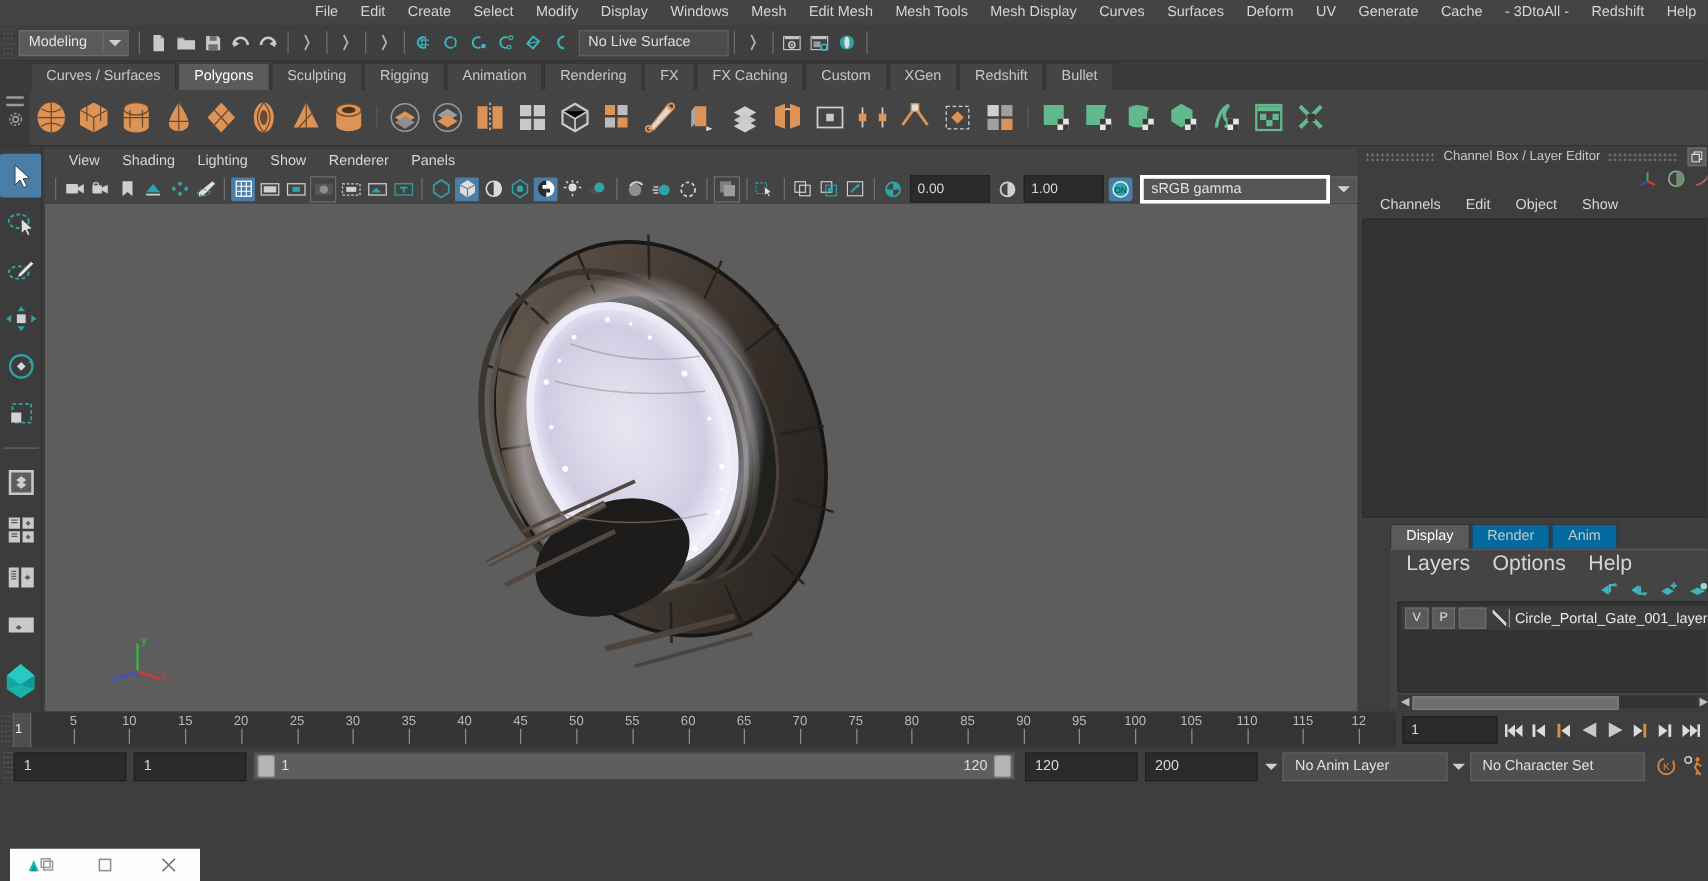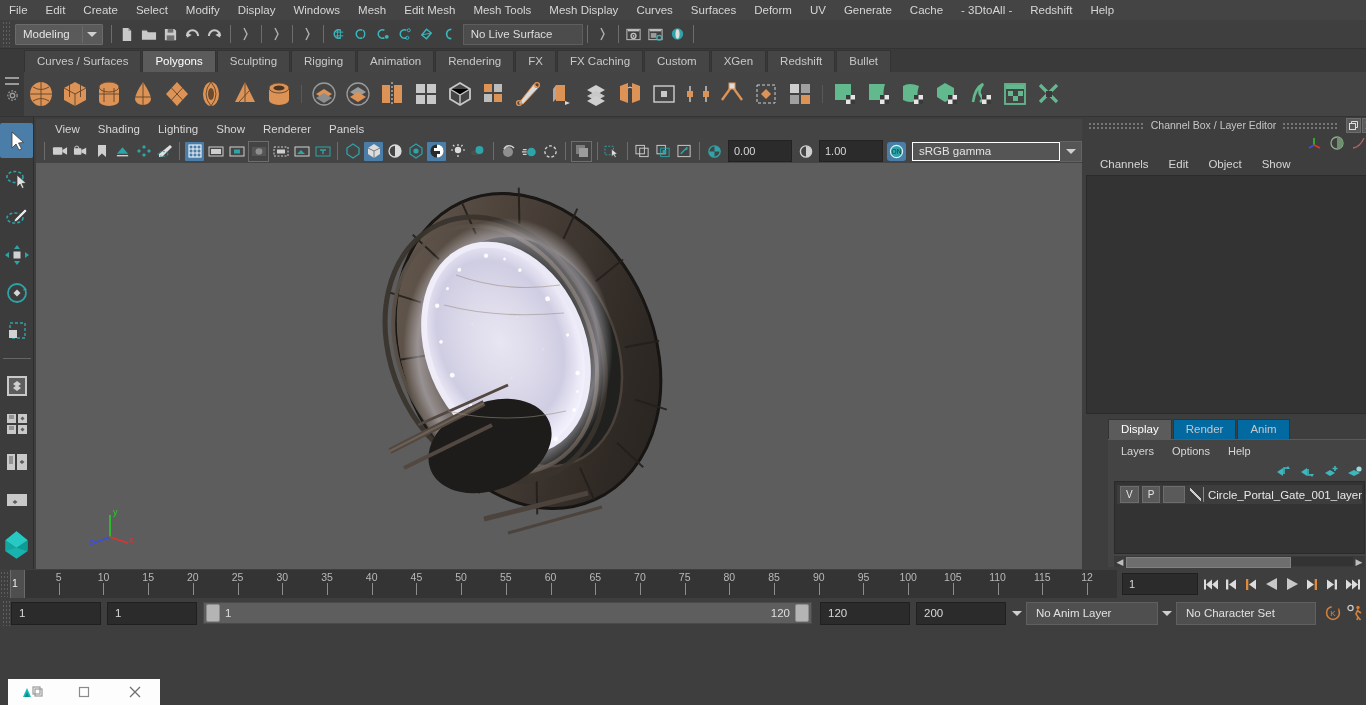--- a/index.html
+++ b/index.html
@@ -2,21 +2,21 @@
 <html><head>
 <meta charset="utf-8">
 <style>
   html,body{margin:0;padding:0;background:#444;}
   body{width:1366px;height:705px;overflow:hidden;
        font-family:"Liberation Sans","DejaVu Sans",sans-serif;
        font-size:11px;color:#cfcfcf;-webkit-font-smoothing:antialiased;}
   .app{position:relative;width:1366px;height:705px;background:#3e3e3e;}
 
   
-  .menubar{height:20px;background:#444444;display:flex;align-items:center;padding-left:0;}
+  .menubar{height:20px;background:#444444;display:flex;align-items:center;padding-left:24px;justify-content:flex-end;}
   .menubar .mi{padding:2px 9px;font-size:11.5px;color:#d6d6d6;white-space:nowrap;}
 
   
   .statusbar{height:28px;background:#3f3f3f;display:flex;align-items:center;
              padding-left:2px;border-bottom:1px solid #333;}
   .grip{width:9px;height:26px;
         background-image:radial-gradient(#6a6a6a 32%,transparent 33%);
         background-size:3px 4px;opacity:.75;flex:0 0 auto;}
   .mode-select{display:flex;align-items:center;background:#5a5a5a;height:19px;
                margin:0 4px;border:1px solid #6b6b6b;border-radius:1px;}
@@ -56,21 +56,21 @@
 
   
   .vpwrap{flex:1;display:flex;flex-direction:column;background:#3e3e3e;padding:2px 0 0 2px;}
   .vpmenu{height:20px;background:#444;display:flex;align-items:center;padding-left:10px;}
   .vpmenu .mi{padding:1px 9px;font-size:11.5px;color:#d6d6d6;}
   .vptools{height:24px;background:#444;display:flex;align-items:center;padding-left:4px;}
   .vptools .ib{width:19px;height:19px;margin:0 1px;}
   .vptools .ib.on{background:#4a7ea8;border-radius:1px;}
   .numfield{height:16px;width:52px;background:#2b2b2b;border:1px solid #222;color:#d8d8d8;
             font-size:11px;display:flex;align-items:center;padding:2px 5px;margin:0 3px;}
-  .gamma{height:17px;width:134px;background:#555;border:1px solid #ffffff;color:#e2e2e2;font-size:11.5px;
+  .gamma{height:17px;width:134px;background:#555;border:3px solid #ffffff;color:#e2e2e2;font-size:11.5px;
          display:flex;align-items:center;padding:0 6px;margin-left:5px;}
   .gamma-arw{width:21px;height:19px;background:#555;border:1px solid #636363;border-left:none;
              display:flex;align-items:center;justify-content:center;}
   .viewport{flex:1;position:relative;background:#5d5d5d;overflow:hidden;}
   .gizmo{position:absolute;left:52px;bottom:16px;width:60px;height:50px;}
   .camlabel{position:absolute;left:0;right:0;bottom:4px;text-align:center;font-size:11px;
             color:#f0f0f0;font-weight:bold;letter-spacing:.3px;}
 
   
   .rpanel{width:295px;background:#3e3e3e;display:flex;flex-direction:column;}
@@ -83,21 +83,21 @@
   .cb-iconrow{height:20px;display:flex;align-items:center;justify-content:flex-end;padding-right:10px;gap:6px;}
   .rp-menu{height:22px;display:flex;align-items:center;padding-left:8px;}
   .rp-menu .mi{padding:1px 10px;font-size:11.5px;color:#d6d6d6;}
   .cb-body{flex:1;background:#333333;margin:0 6px 4px 4px;border:1px solid #2b2b2b;}
   .le-tabs{height:21px;display:flex;align-items:flex-end;padding-left:26px;background:#3e3e3e;}
   .le-tabs .t{height:19px;line-height:19px;padding:0 12px;font-size:11.5px;color:#c6c6c6;
               background:#0369a1;border:1px solid #333;border-bottom:none;margin-right:1px;}
   .le-tabs .t.active{background:#5b5b5b;color:#fff;}
   .le-box{margin:0 6px 2px 26px;background:#444;border-top:1px solid #5a5a5a;flex:0 0 auto;}
   .le-menu{height:21px;display:flex;align-items:center;padding-left:4px;}
-  .le-menu .mi{padding:1px 9px;font-size:11px;color:#d6d6d6;}
+  .le-menu .mi{padding:1px 9px;font-size:17px;color:#d6d6d6;}
   .le-btnrow{height:20px;display:flex;align-items:center;justify-content:flex-end;padding-right:8px;gap:8px;}
   .le-list{background:#333333;margin:0 6px;height:68px;border:1px solid #2a2a2a;padding-top:3px;}
   .layer-row{height:19px;display:flex;align-items:center;background:#3d3d3d;margin:0 2px;padding-left:3px;}
   .lchip{width:20px;height:15px;background:#5a5a5a;border:1px solid #6d6d6d;margin-right:3px;
          display:flex;align-items:center;justify-content:center;font-size:10px;color:#e4e4e4;}
   .lchip.blank{width:24px;}
   .lswatch{width:14px;height:15px;margin:0 3px 0 1px;position:relative;}
   .lswatch:before{content:"";position:absolute;left:1px;top:1px;width:11px;height:13px;
                   background:linear-gradient(45deg,transparent 45%,#cfcfcf 45%,#cfcfcf 56%,transparent 56%);}
   .lswatch:after{content:"";position:absolute;right:-3px;top:0;width:1px;height:15px;background:#8a8a8a;}

